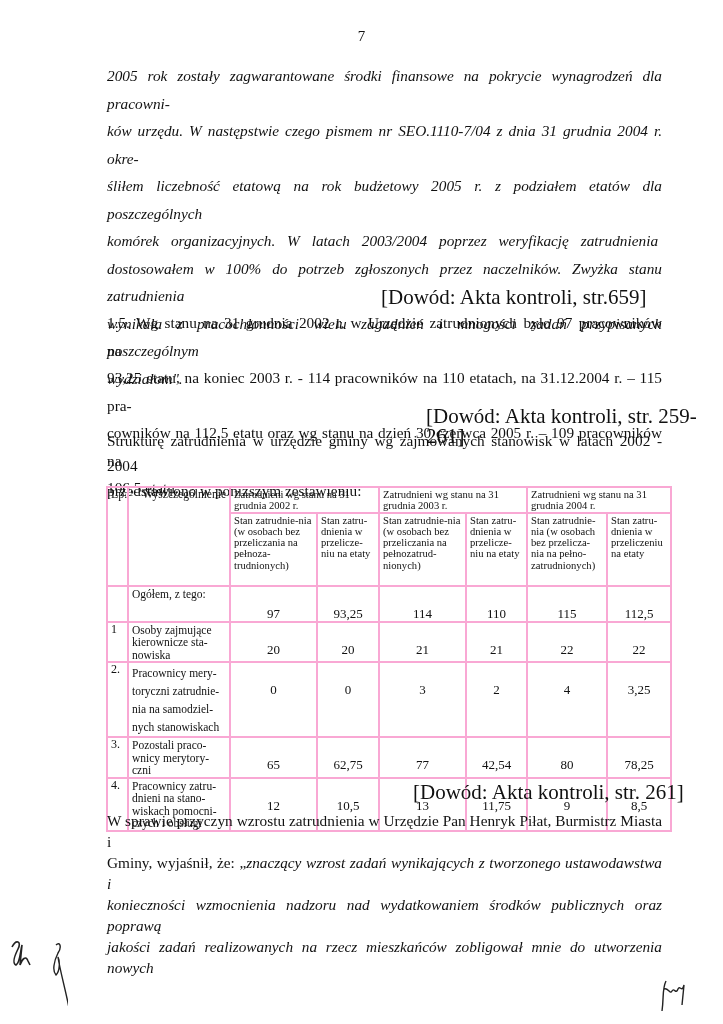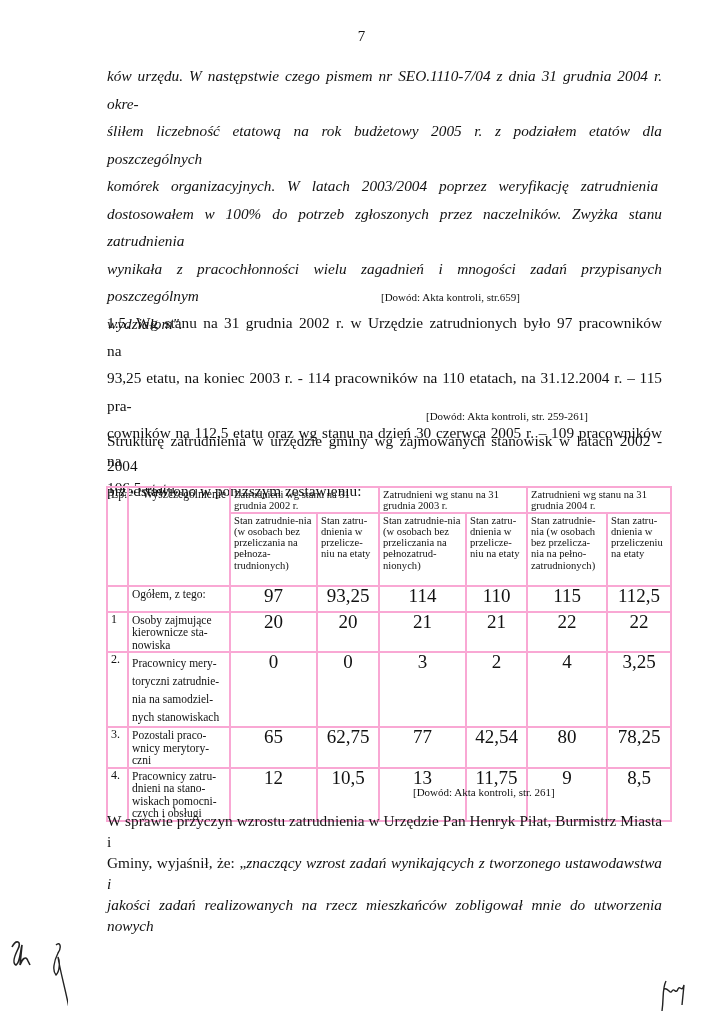--- a/index.html
+++ b/index.html
@@ -12,40 +12,41 @@
       position: absolute; top: 28px; left: 0; width: 723px; text-align: center;
       font-size: 15px;
     }
     .para {
       position: absolute; left: 107px; width: 555px;
       font-size: 15.3px; line-height: 27.5px; margin: 0;
       text-align: justify;
     }
     .italic { font-style: italic; }
     .evidence {
-      position: absolute; font-size: 11px; line-height: 20px;
+      position: absolute; font-size: 21px; line-height: 20px;
     }
     table.staff {
       position: absolute; left: 106px; top: 486px; width: 564px;
       border-collapse: collapse; table-layout: fixed;
       font-size: 10.6px; line-height: 11.3px;
     }
     table.staff td {
       border: 2px solid #f9a8d4; vertical-align: top; padding: 1px 3px 0 3px;
     }
-    table.staff td.num { text-align: center; font-size: 19px; line-height: 15px; padding-top: 1px; }
+    table.staff td.num { text-align: center; font-size: 13px; line-height: 15px; padding-top: 19px; }
     table.staff td.lp { font-size: 12px; }
     .sig { position: absolute; }
   </style>
 </head>
 <body>
 
 <div class="page-number">7</div>
 
 <div class="para italic" style="top:62px;">
+  <div>2005 rok zostały zagwarantowane środki finansowe na pokrycie wynagrodzeń dla pracowni-</div>
   <div>ków urzędu. W następstwie czego pismem nr SEO.1110-7/04 z dnia 31 grudnia 2004 r. okre-</div>
   <div>śliłem liczebność etatową na rok budżetowy 2005 r. z podziałem etatów dla poszczególnych</div>
   <div style="word-spacing:8px;">komórek organizacyjnych. W latach 2003/2004 poprzez weryfikację zatrudnienia</div>
   <div>dostosowałem w 100% do potrzeb zgłoszonych przez naczelników. Zwyżka stanu zatrudnienia</div>
   <div>wynikała z pracochłonności wielu zagadnień i mnogości zadań przypisanych poszczególnym</div>
   <div>wydziałom".</div>
 </div>
 
 <div class="evidence" style="top:287px; left:381px;">[Dowód: Akta kontroli, str.659]</div>
 
@@ -143,20 +144,21 @@
 </tbody>
   </table>
 
 <div class="evidence" style="top:782px; left:413px;">[Dowód: Akta kontroli, str. 261]</div>
 
 <div class="para" style="top:810px; line-height:21px;">
   <div>W sprawie przyczyn wzrostu zatrudnienia w Urzędzie Pan Henryk Piłat, Burmistrz Miasta i</div>
   <div>
     <span id="p4l1"><span>Gminy, wyjaśnił, że: „</span><span style="font-style: italic;">znaczący wzrost zadań wynikających z tworzonego ustawodawstwa i</span></span>
   </div>
+  <div class="italic">konieczności wzmocnienia nadzoru nad wydatkowaniem środków publicznych oraz poprawą</div>
   <div class="italic">jakości zadań realizowanych na rzecz mieszkańców zobligował mnie do utworzenia nowych</div>
 </div>
 
 <svg class="sig" style="left:8px; top:935px;" width="60" height="85" viewBox="0 0 60 85">
   <path d="M4 12 C8 4, 14 6, 10 14 C6 22, 4 28, 8 30 C12 28, 12 18, 14 10 L12 30 C14 24, 18 20, 20 26 L22 30" fill="none" stroke="#222" stroke-width="1.6"></path>
   <path d="M48 10 C52 6, 54 12, 50 18 C46 26, 44 36, 48 40 C52 36, 52 26, 50 22 C52 36, 58 56, 62 78" fill="none" stroke="#222" stroke-width="1.4"></path>
 </svg>
 
 <svg class="sig" style="left:660px; top:975px;" width="32" height="40" viewBox="0 0 32 40">
   <path d="M6 6 C2 14, 4 22, 2 36 M4 14 C8 12, 10 20, 12 16 C14 12, 16 20, 18 14 C20 10, 22 18, 24 10 L22 30" fill="none" stroke="#222" stroke-width="1.4"></path>

